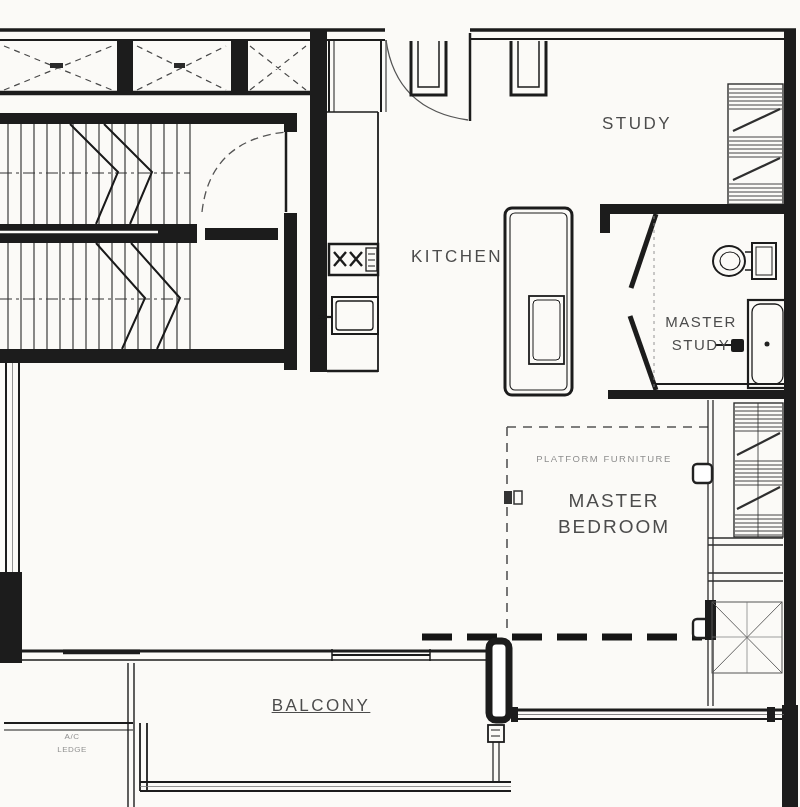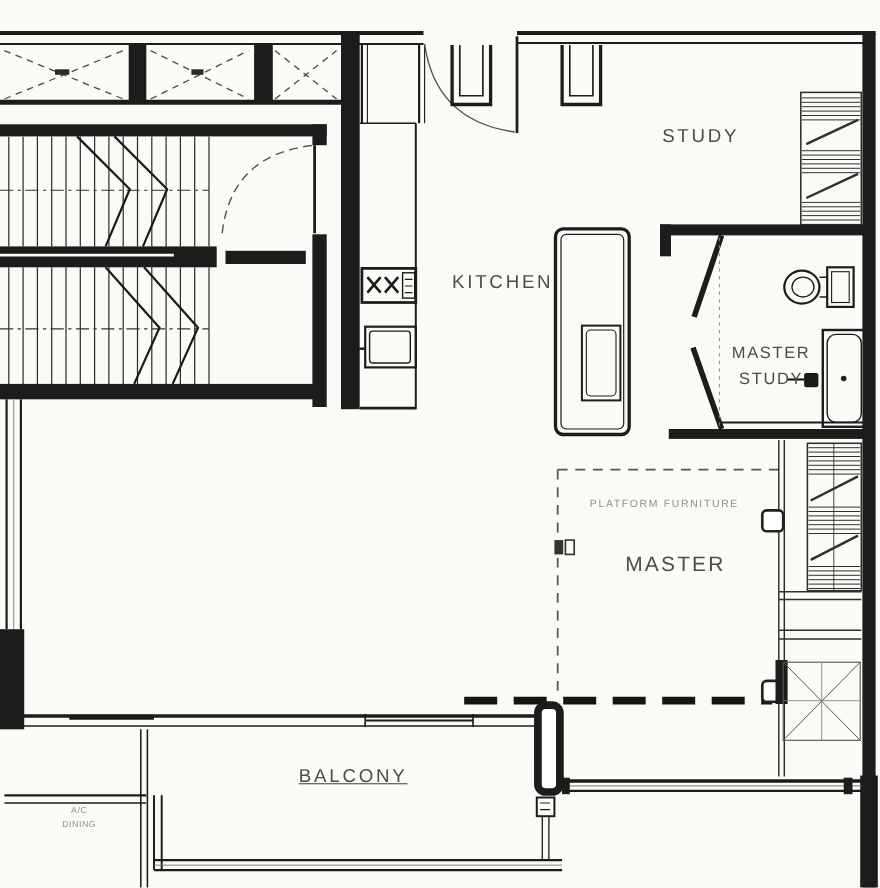--- a/index.html
+++ b/index.html
@@ -225,24 +225,25 @@
   <div class="room-label lbl-md" style="left:457px;top:257px;">KITCHEN</div>
 
   <div class="room-label lbl-bath" style="left:701px;top:333px;">
     <span>MASTER</span>
     <span>STUDY</span>
   </div>
 
 
   <div class="room-label lbl-bed" style="left:614px;top:514px;">
     <span>MASTER</span>
+    <span>BEDROOM</span>
   </div>
 
   <div class="room-label lbl-md" style="left:321px;top:706px;text-decoration:underline;">BALCONY</div>
 
   <div class="room-label lbl-tiny" style="left:72px;top:696px;margin-top:48px;">
     <span>A/C</span>
-    <span>DINING</span>
+    <span>LEDGE</span>
   </div>
 
   <div class="room-label lbl-plat" style="left:604px;top:418px;margin-top:40px;">PLATFORM FURNITURE</div>
 
 </div>
 
 </body></html>

